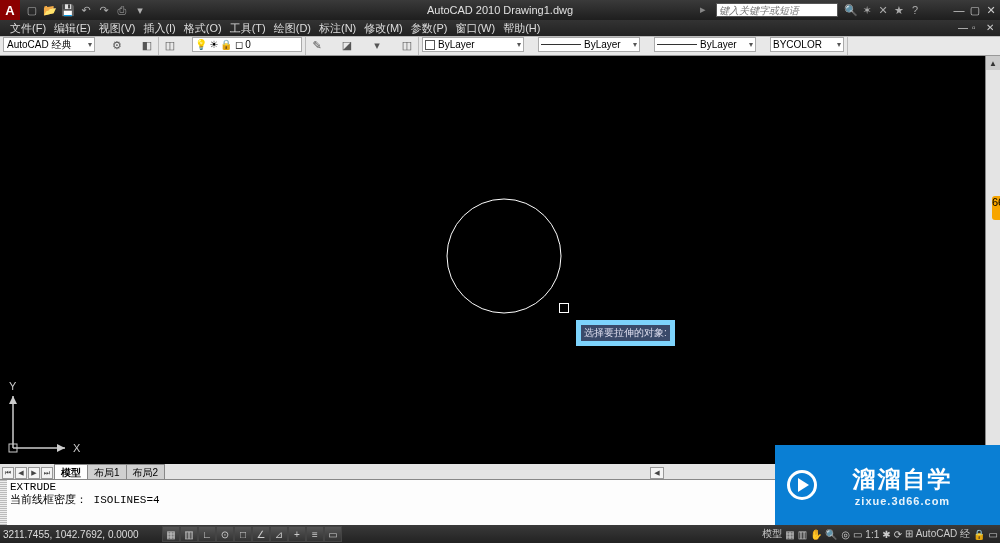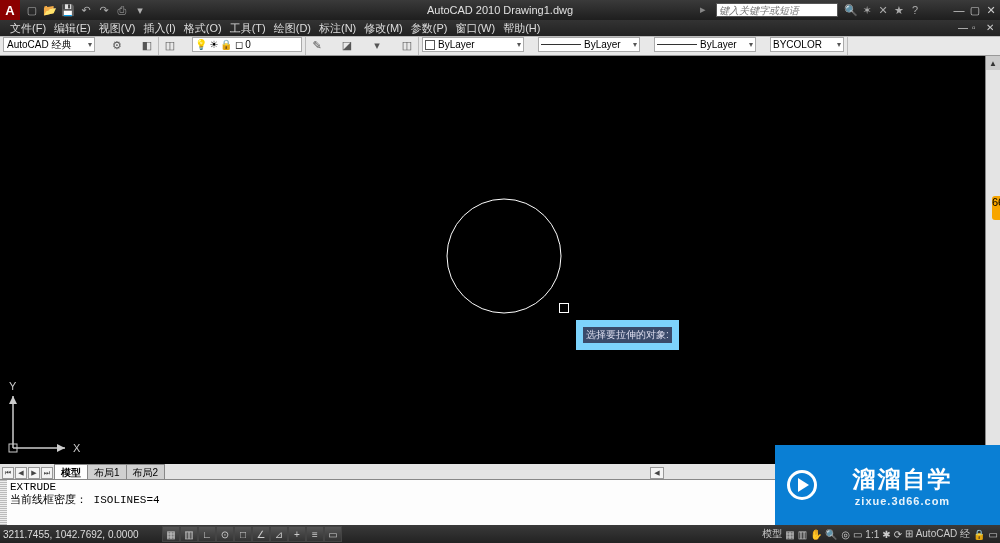--- a/index.html
+++ b/index.html
@@ -29,21 +29,21 @@
   .prop-combo { width:102px; height:15px; border:1px solid #aaa; background:#fff; font-size:10px; display:flex; align-items:center; gap:3px; padding:0 2px; position:relative;}
   .prop-combo::after{content:"▾"; position:absolute; right:2px; color:#555; font-size:8px;}
   .clrsw { width:10px; height:10px; background:#fff; border:1px solid #555; }
   .lineprev { width:40px; height:0; border-top:1px solid #333; }
   .canvas { position:absolute; top:56px; left:0; right:0; bottom:61px; background:#000; }
   .scroll-r { position:absolute; right:0; top:0; bottom:18px; width:15px; background:#e4e4e4; border-left:1px solid #888;}
   .scroll-r .up,.scroll-r .dn{ height:14px; background:#ccc; display:flex; align-items:center;justify-content:center;font-size:8px;color:#333;}
   .scroll-r .dn{position:absolute;bottom:0;width:100%;}
   .circle-svg { position:absolute; }
   .cursor-box { position:absolute; width:10px; height:10px; border:1px solid #fff; }
-  .tooltip { position:absolute; background:#3a4a6a; border:7px solid #7dd3fc; color:#dde; padding:1px 3px; font-size:10px; white-space:nowrap;}
+  .tooltip { position:absolute; background:#3a4a6a; border:5px solid #7dd3fc; color:#dde; padding:1px 3px; font-size:10px; white-space:nowrap;}
   .ucs { position:absolute; left:5px; bottom:24px; }
   .tabs-row { position:absolute; bottom:0; left:0; right:0; height:18px; background:#e4e4e4; display:flex; align-items:center; padding-left:2px; font-size:10px;}
   .tabctl { width:12px; height:12px; border:1px solid #999; background:#f4f4f4; margin-right:1px; display:flex;align-items:center;justify-content:center;font-size:7px;color:#444;}
   .tab { padding:1px 6px; border:1px solid #888; background:#d0d0d0; margin-right:-1px; }
   .tab.active { background:#fff; font-weight:bold;}
   .cmd-area { height:46px; background:#fdfdfd; border-top:1px solid #888; position:relative;}
   .cmd-handle{position:absolute;left:0;top:0;bottom:0;width:7px;background:repeating-linear-gradient(#bbb,#bbb 1px,#eee 1px,#eee 2px);}
   .cmd-scroll{position:absolute;right:0;top:0;bottom:0;width:15px;background:#e4e4e4;border-left:1px solid #aaa;}
   .cmd-scroll .u,.cmd-scroll .d{height:12px;background:#ccc;font-size:7px;display:flex;align-items:center;justify-content:center;}
   .cmd-scroll .d{position:absolute;bottom:0;width:100%;}

